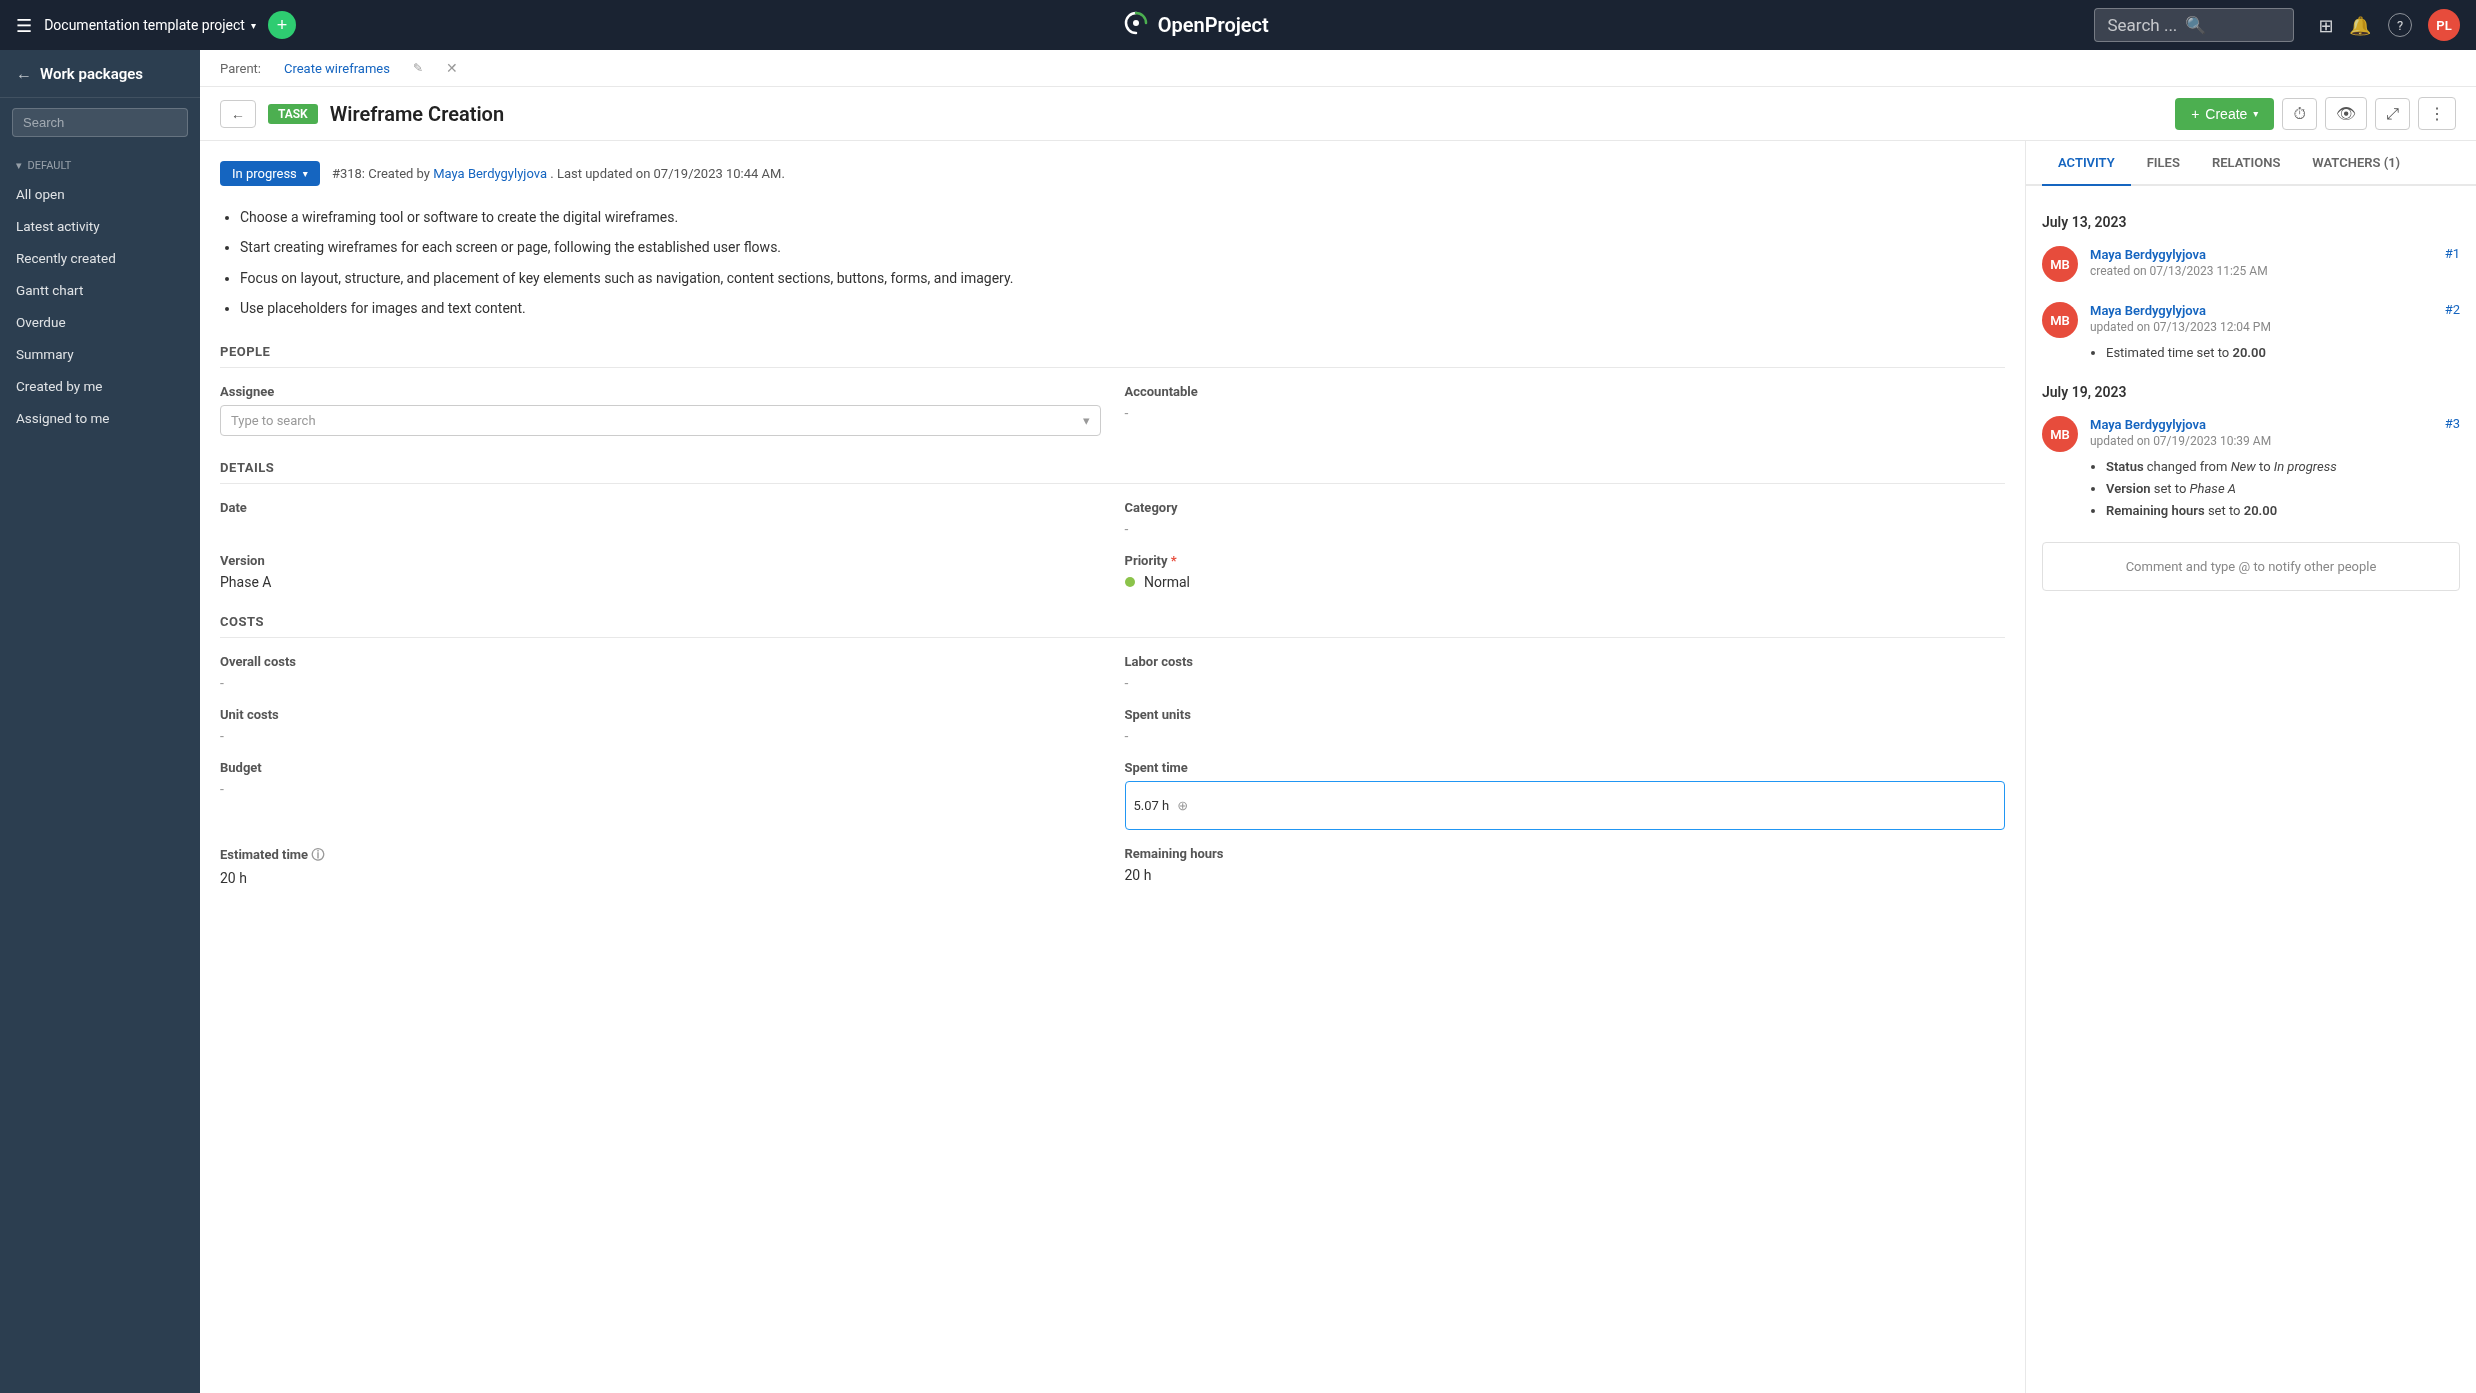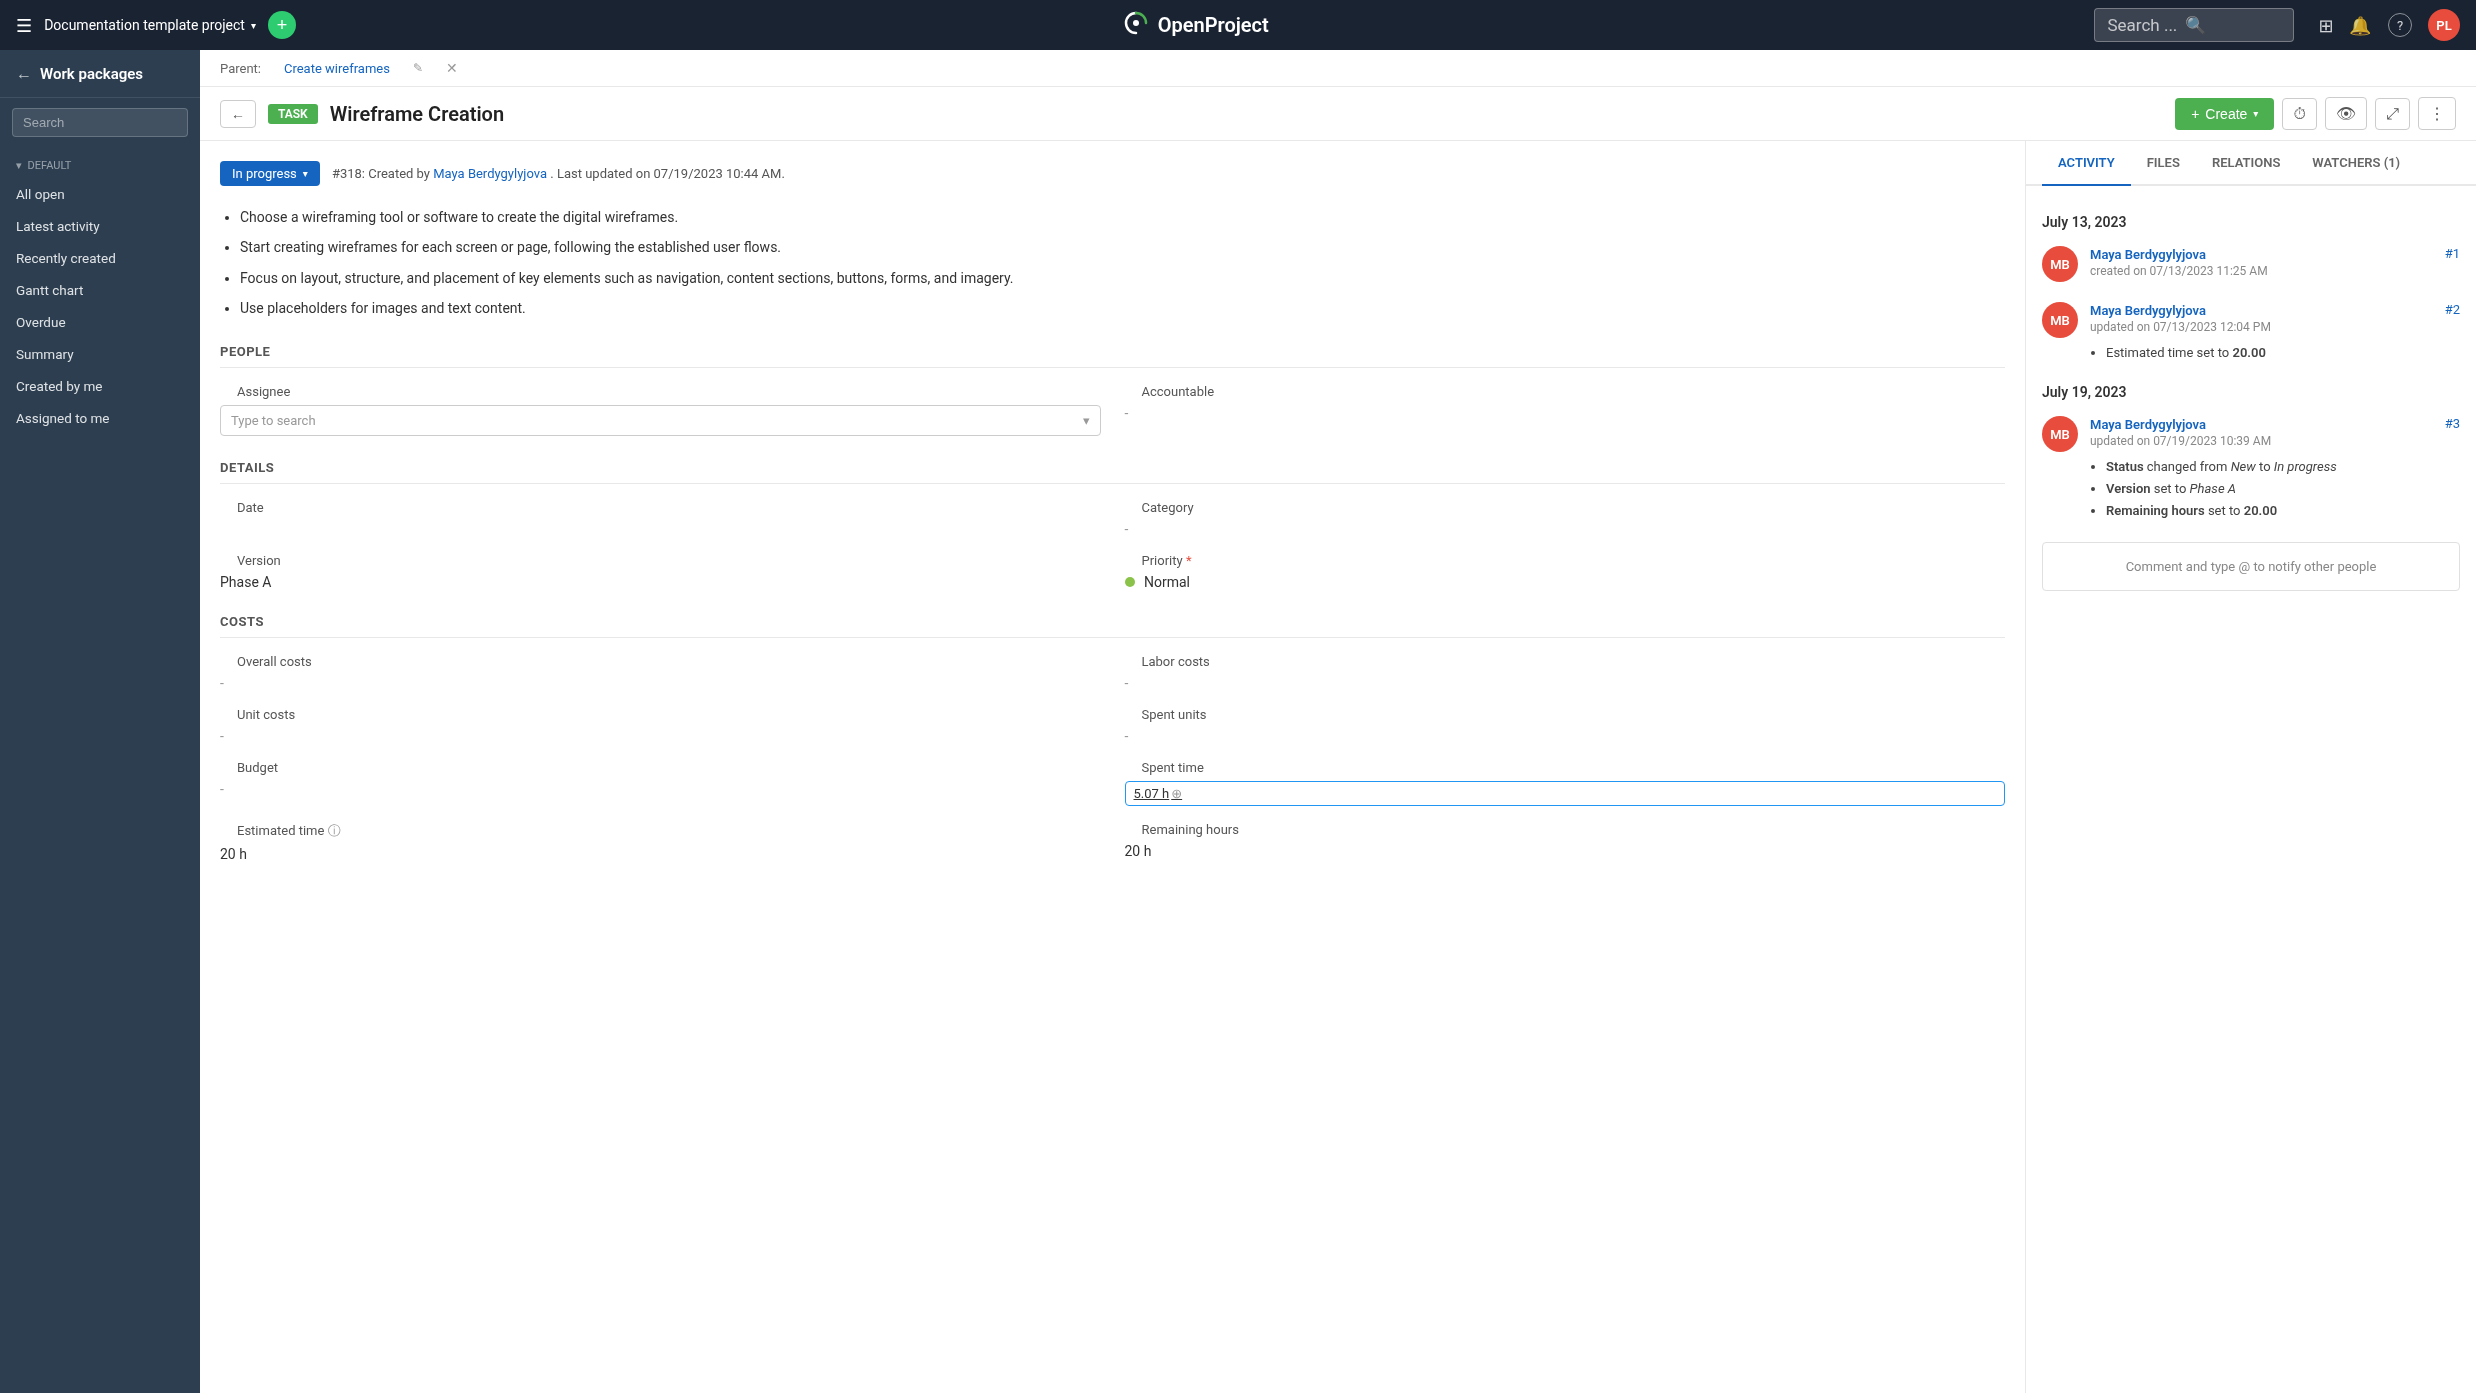--- a/index.html
+++ b/index.html
@@ -73,28 +73,28 @@
     .description ul { list-style: disc; padding-left: 20px; }
     .description ul li { margin-bottom: 8px; line-height: 1.6; font-size: 14px; color: #333; }
 
     
     .section-title { font-size: 13px; font-weight: 700; color: #555; text-transform: uppercase; letter-spacing: 0.5px; margin-bottom: 16px; padding-bottom: 8px; border-bottom: 1px solid #e8e8e8; }
 
     
     .form-section { margin-bottom: 24px; }
     .form-grid { display: grid; grid-template-columns: 1fr 1fr; gap: 16px 24px; }
     .form-field { display: flex; flex-direction: column; gap: 6px; }
-    .form-field label { font-size: 13px; color: #555; font-weight: 400; margin-left: 17px; }
+    .form-field label { font-size: 13px; color: #555; font-weight: 700; }
     .form-field .value { font-size: 14px; color: #333; }
     .form-field .dash { color: #999; }
     .form-field .search-input { border: 1px solid #ccc; border-radius: 4px; padding: 7px 10px; font-size: 13px; color: #999; display: flex; align-items: center; justify-content: space-between; cursor: pointer; }
     .priority-dot { width: 10px; height: 10px; background: #8bc34a; border-radius: 50%; display: inline-block; margin-right: 6px; }
     .progress-bar-wrapper { display: flex; align-items: center; gap: 8px; }
     .progress-bar { width: 100px; height: 8px; background: #e0e0e0; border-radius: 4px; }
-    .spent-time-input { border: 1px solid #2196f3; border-radius: 4px; padding: 4px 8px; font-size: 13px; color: #333; display: inline-flex; align-items: center; gap: 2px; text-decoration: underline; }
+    .spent-time-input { border: 1px solid #2196f3; border-radius: 4px; padding: 16px 8px; font-size: 13px; color: #333; display: inline-flex; align-items: center; gap: 8px; }
     .info-icon { color: #999; cursor: pointer; font-size: 13px; }
 
     
     .right-panel-tabs { display: flex; border-bottom: 2px solid #e8e8e8; padding: 0 16px; }
     .right-tab { padding: 14px 16px; font-size: 13px; font-weight: 600; color: #666; cursor: pointer; border-bottom: 2px solid transparent; margin-bottom: -2px; }
     .right-tab.active { color: #1565c0; border-bottom-color: #1565c0; }
 
     
     .activity-content { padding: 16px; }
     .activity-date { font-size: 14px; font-weight: 600; color: #333; margin: 12px 0 16px; }

